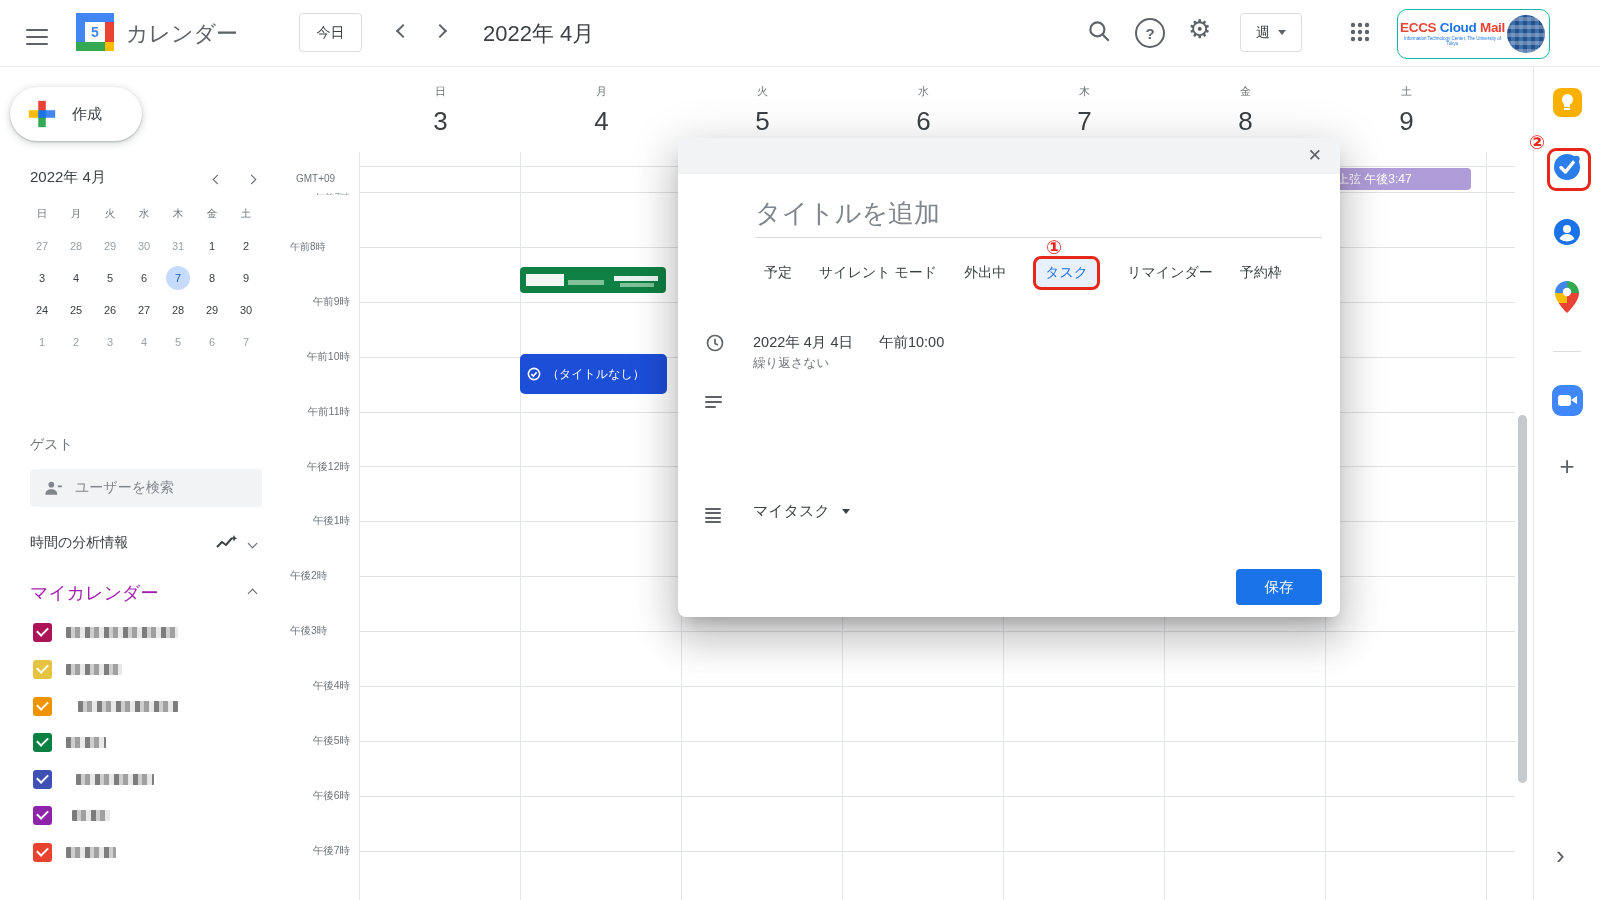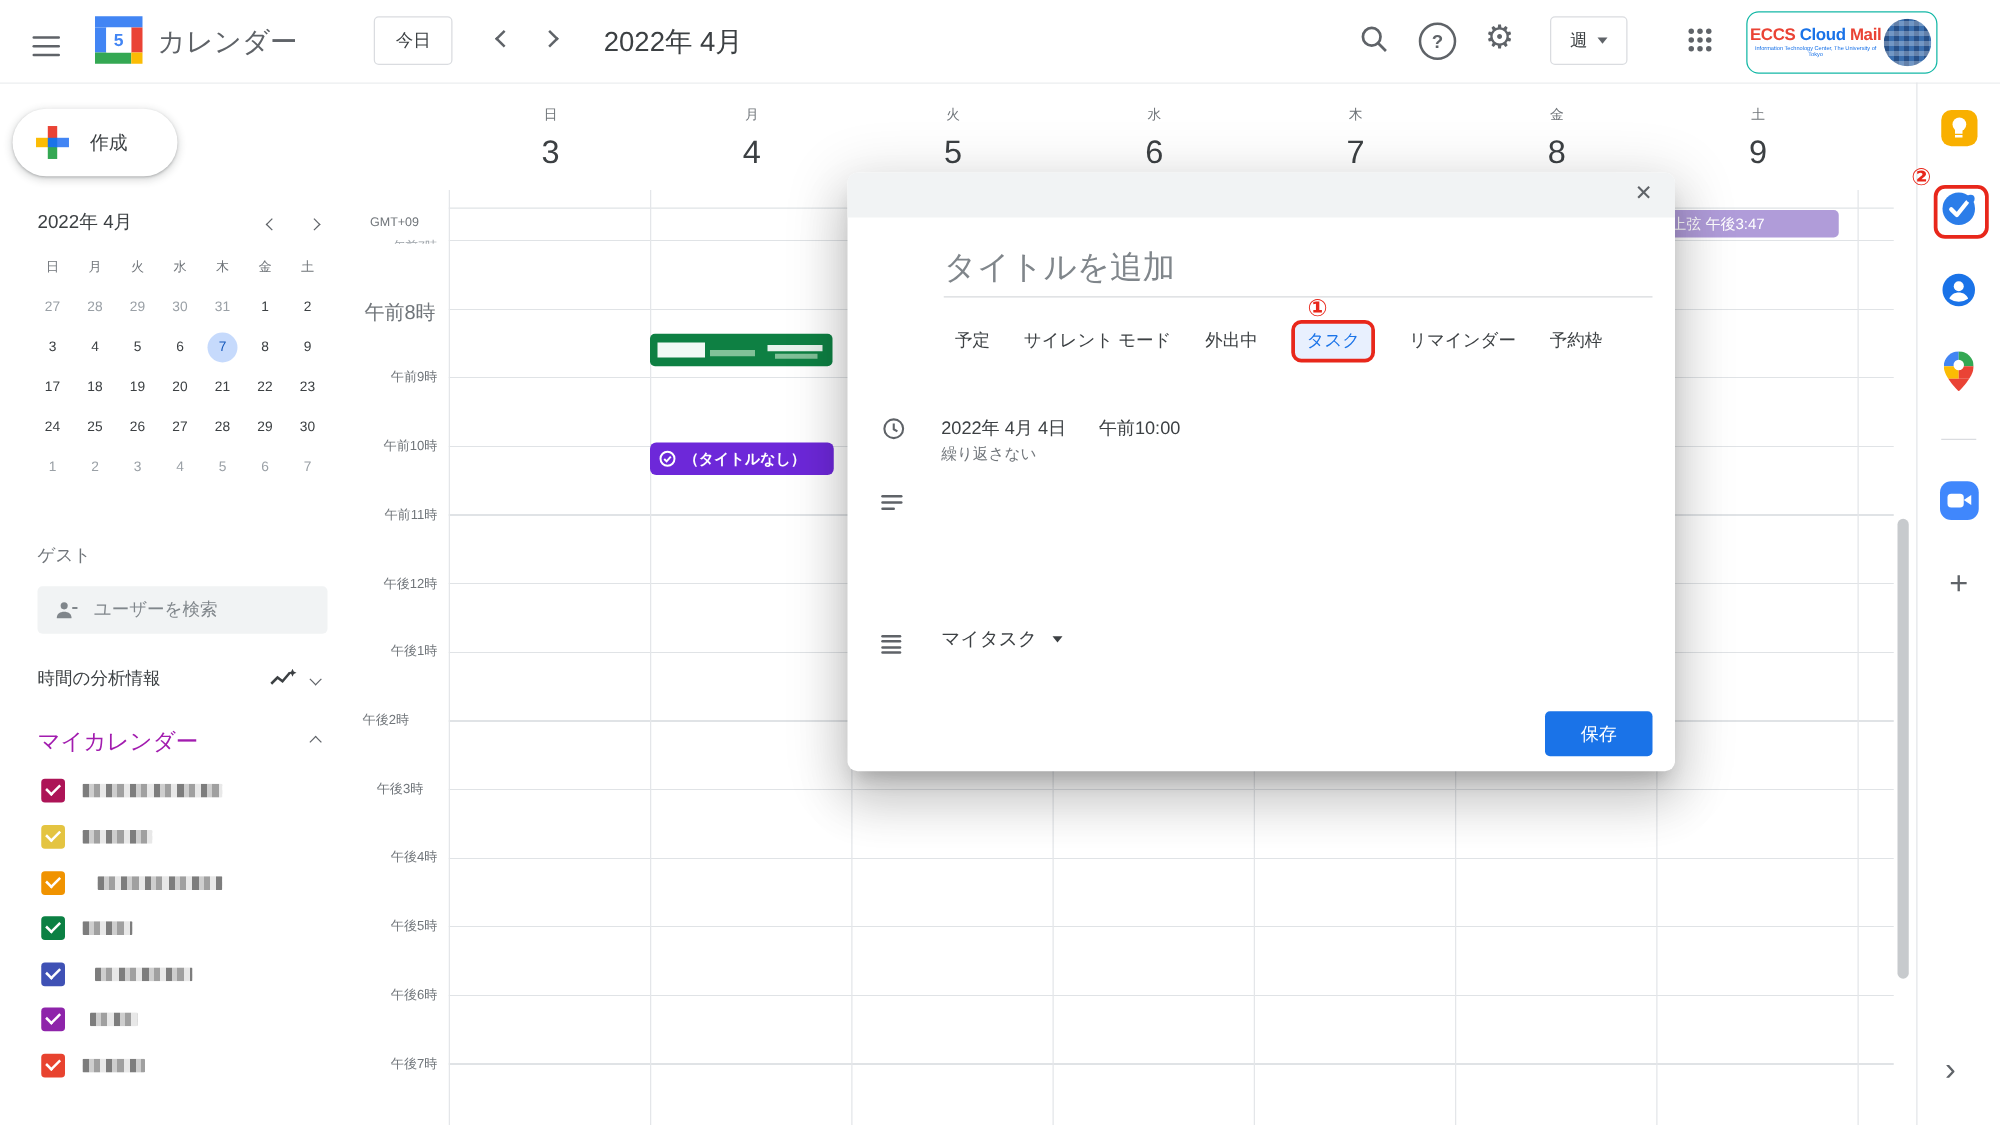--- a/index.html
+++ b/index.html
@@ -159,29 +159,20 @@
         <div class="mcrow">
           <span class="mc">3</span>
           <span class="mc">4</span>
           <span class="mc">5</span>
           <span class="mc">6</span>
           <span class="mc"><span class="today">7</span></span>
           <span class="mc">8</span>
           <span class="mc">9</span>
         </div>
         <div class="mcrow">
-          <span class="mc">17</span>
-          <span class="mc">18</span>
-          <span class="mc">19</span>
-          <span class="mc">20</span>
-          <span class="mc">21</span>
-          <span class="mc">22</span>
-          <span class="mc">23</span>
-        </div>
-        <div class="mcrow">
           <span class="mc">24</span>
           <span class="mc">25</span>
           <span class="mc">26</span>
           <span class="mc">27</span>
           <span class="mc">28</span>
           <span class="mc">29</span>
           <span class="mc">30</span>
         </div>
         <div class="mcrow">
           <span class="mc om">1</span>
@@ -291,28 +282,28 @@
     </div>
     <div class="abs" style="left:1326px;top:84px;width:161px;text-align:center;cursor:pointer">
       <div style="font-size:11px;color:#70757a">土</div>
       <div style="font-size:26px;color:#3c4043;margin-top:7px">9</div>
     </div>
 
     <div class="abs" style="left:296px;top:173px;font-size:10px;color:#70757a">GMT+09</div>
     <div class="abs" style="left:290px;top:187px;width:60px;height:8px;overflow:hidden;text-align:right">
       <span style="font-size:10px;color:#9aa0a6">午前7時</span>
     </div>
-    <div class="abs" style="left:290px;top:240px;width:60px;text-align:center;font-size:16px;color:#70757a">午前8時</div>
+    <div class="abs" style="left:290px;top:240px;width:60px;text-align:left;font-size:10px;color:#70757a">午前8時</div>
     <div class="abs" style="left:290px;top:295px;width:60px;text-align:right;font-size:10.5px;color:#70757a">午前9時</div>
     <div class="abs" style="left:290px;top:350px;width:60px;text-align:right;font-size:10.5px;color:#70757a">午前10時</div>
     <div class="abs" style="left:290px;top:405px;width:60px;text-align:right;font-size:10.5px;color:#70757a">午前11時</div>
     <div class="abs" style="left:290px;top:460px;width:60px;text-align:right;font-size:10.5px;color:#70757a">午後12時</div>
     <div class="abs" style="left:290px;top:514px;width:60px;text-align:right;font-size:10.5px;color:#70757a">午後1時</div>
     <div class="abs" style="left:290px;top:569px;width:60px;text-align:left;font-size:10.5px;color:#70757a">午後2時</div>
-    <div class="abs" style="left:290px;top:624px;width:60px;text-align:center;font-size:10.5px;color:#70757a">午後3時</div>
+    <div class="abs" style="left:290px;top:624px;width:60px;text-align:left;font-size:10.5px;color:#70757a">午後3時</div>
     <div class="abs" style="left:290px;top:679px;width:60px;text-align:right;font-size:10.5px;color:#70757a">午後4時</div>
     <div class="abs" style="left:290px;top:734px;width:60px;text-align:right;font-size:10.5px;color:#70757a">午後5時</div>
     <div class="abs" style="left:290px;top:789px;width:60px;text-align:right;font-size:10.5px;color:#70757a">午後6時</div>
     <div class="abs" style="left:290px;top:844px;width:60px;text-align:right;font-size:10.5px;color:#70757a">午後7時</div>
 
     <div class="hline" style="left:359px;top:166px;width:1156px"></div>
     <div class="abs" style="left:359px;top:192px;width:1156px;height:708px;background:repeating-linear-gradient(to bottom,#e0e3e6 0 1px,transparent 1px 54.9px)"></div>
     <div class="vline" style="left:359px;top:152px;height:748px"></div>
     <div class="vline" style="left:520px;top:152px;height:748px"></div>
     <div class="vline" style="left:681px;top:152px;height:748px"></div>
@@ -321,21 +312,21 @@
     <div class="vline" style="left:1164px;top:152px;height:748px"></div>
     <div class="vline" style="left:1325px;top:152px;height:748px"></div>
     <div class="vline" style="left:1486px;top:152px;height:748px"></div>
 
     <div class="evt" style="left: 520px; top: 267px; width: 146px; height: 26px; cursor: pointer; background: rgb(14, 128, 67);">
       <span class="abs" style="left:6px;top:7px;width:38px;height:12px;background:#fff;opacity:.95"></span>
       <span class="abs" style="left:48px;top:13px;width:36px;height:5px;background:#9fd1ae;opacity:.8"></span>
       <span class="abs" style="left:94px;top:9px;width:44px;height:5px;background:#fff;opacity:.9"></span>
       <span class="abs" style="left:100px;top:16px;width:34px;height:4px;background:#9fd1ae;opacity:.8"></span>
     </div>
-    <div class="evt" style="left: 520px; top: 354px; width: 147px; height: 26px; border-radius: 5px; gap: 6px; padding-left: 7px; box-sizing: border-box; cursor: pointer; background: #6d28d9; font-weight: bold;">
+    <div class="evt" style="left: 520px; top: 354px; width: 147px; height: 40px; border-radius: 5px; gap: 6px; padding-left: 7px; box-sizing: border-box; cursor: pointer; background: #1d4ed8;">
       <svg width="14" height="14" viewBox="0 0 16 16">
         <circle cx="8" cy="8" r="6.4" fill="none" stroke="#fff" stroke-width="1.8"></circle>
         <polyline points="5,8.2 7.2,10.4 11,6" fill="none" stroke="#fff" stroke-width="1.8"></polyline>
       </svg>
       <span style="font-size:12px;white-space:nowrap">（タイトルなし）</span>
     </div>
     <div class="evt" style="left: 1333px; top: 168px; width: 138px; height: 22px; padding-left: 4px; box-sizing: border-box; z-index: 5; cursor: pointer; background: rgb(176, 156, 217);">
       <span style="font-size:12px;white-space:nowrap">上弦 午後3:47</span>
     </div>
 

